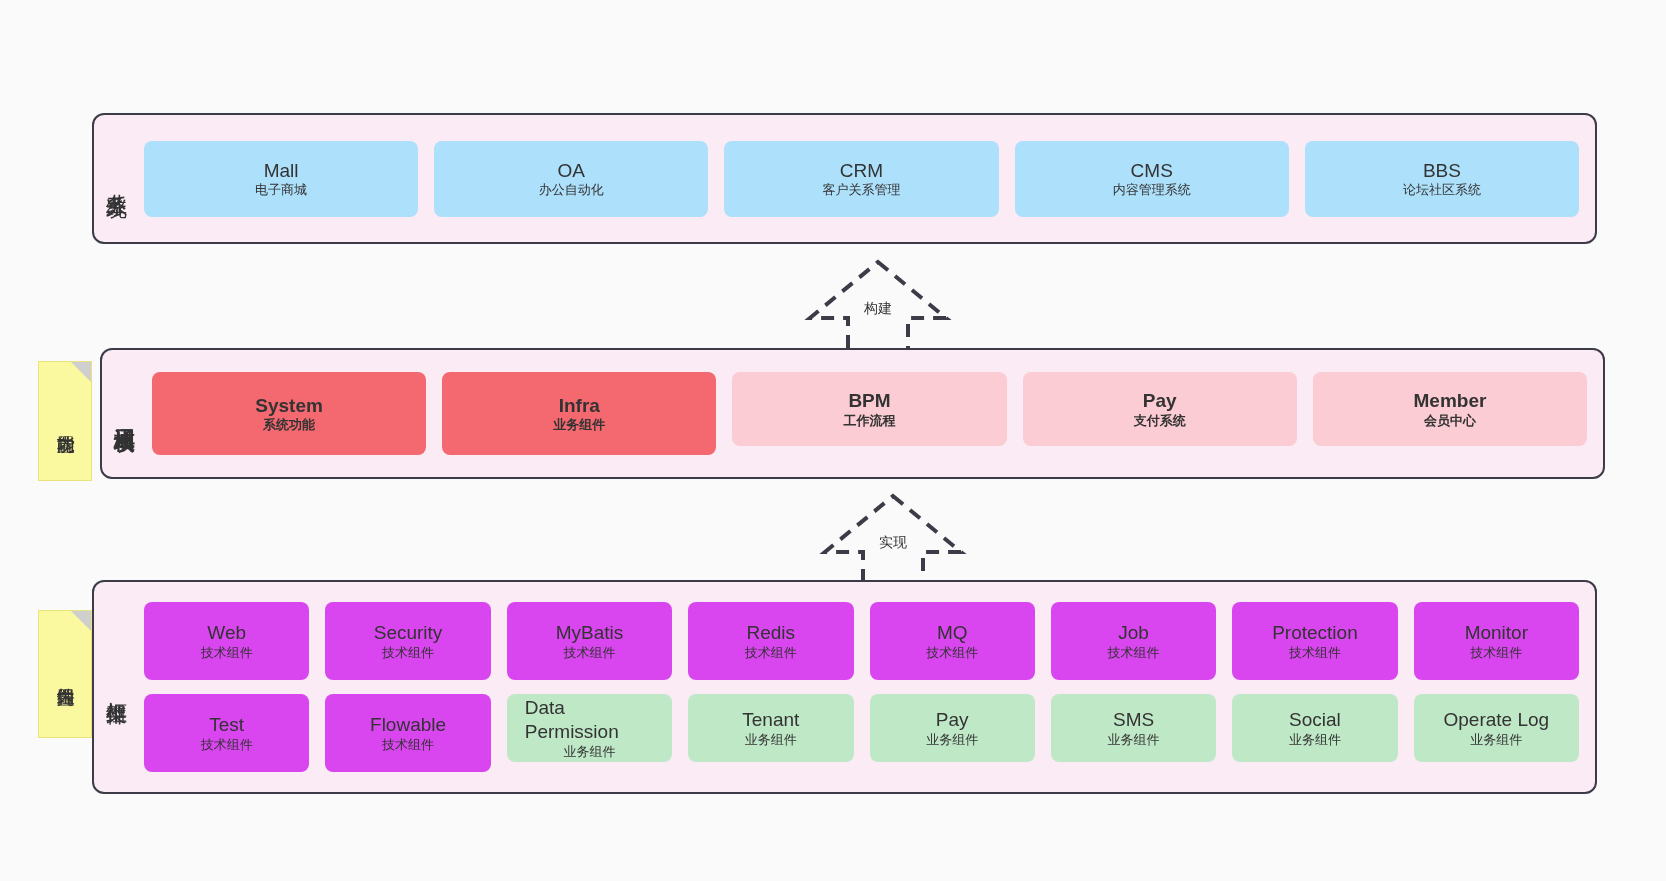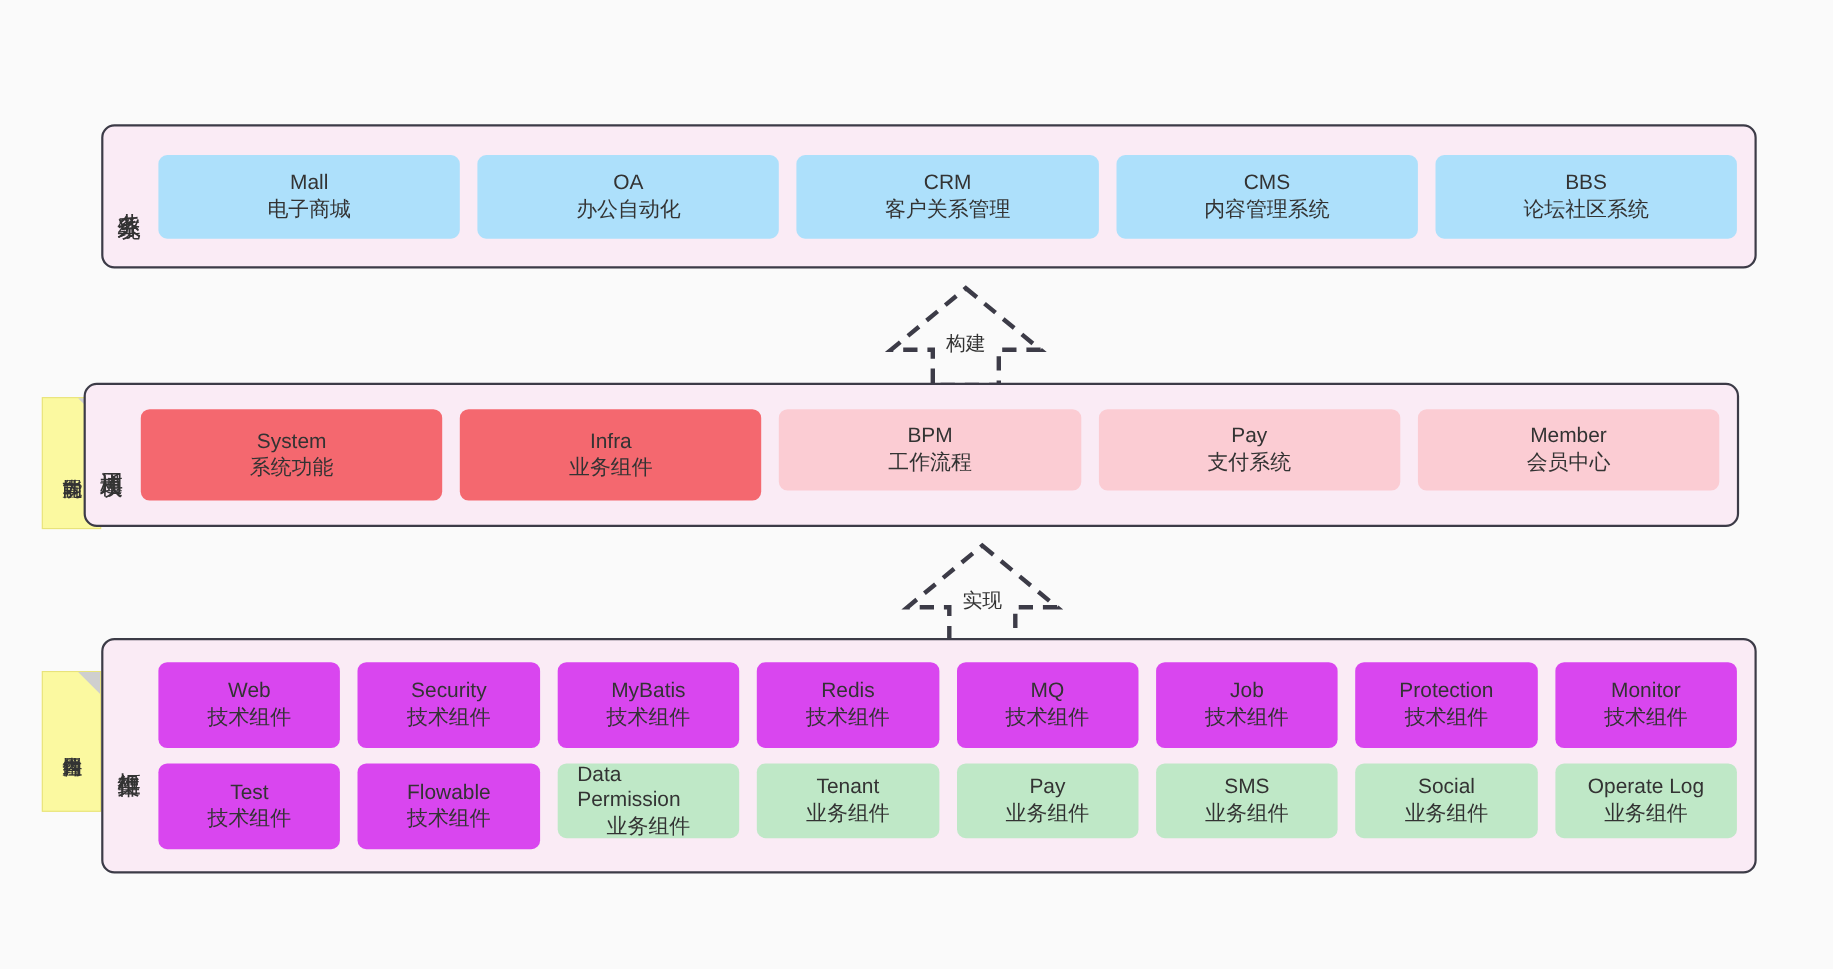--- a/index.html
+++ b/index.html
@@ -56,21 +56,21 @@
     display:flex;
     flex-direction:column;
     align-items:center;
     justify-content:center;
     text-align:left;
     box-sizing:border-box;
     padding:6px 18px;
     line-height:1.24;
   }
   .cell .en{font-size:19px;}
-  .cell .cn{font-size:19px;}
+  .cell .cn{font-size:13px;}
   .cell.two-line-en .en{font-size:19px;}
 
   .blue{background:#ade0fb;height:76px;}
   .red{background:#f4686f;height:83px;}
   .pink{background:#fbccd3;height:74px;}
   .green{background:#d946ef;height:78px;}
   .mint{background:#bfe8c7;height:68px;}
 
   
   .note{
@@ -103,21 +103,21 @@
     position:absolute;
     width:150px;
     height:96px;
   }
   .arrow svg{display:block;width:150px;height:96px;}
   .arrow .alabel{
     position:absolute;
     left:0;right:0;
     top:44px;
     text-align:center;
-    font-size:18px;
+    font-size:14px;
     color:#333;
     background:transparent;
     user-select:none;
   }
 </style>
 </head>
 <body>
 
 <div class="canvas">
 
@@ -154,21 +154,21 @@
       <path d="M75 6 L143 62 L105 62 L105 94 L45 94 L45 62 L7 62 Z" fill="none" stroke="#3c3b47" stroke-width="4" stroke-dasharray="13 9" stroke-linejoin="miter"></path>
     </svg>
     <div class="alabel">构建</div>
   </div>
 
   <div class="note" style="left:38px;top:361px;height:120px;">
     <span class="fold"></span>
     <span>内置功能</span>
   </div>
 
-  <div class="layer" id="layer-1" style="left:76px;top:348px;width:1505px;height:131px;">
+  <div class="layer" id="layer-1" style="left:100px;top:348px;width:1505px;height:131px;font-weight:bold;">
     <div class="layer-title">通用模块</div>
     <div class="layer-body">
       <div class="row">
         <div class="cell red">
           <span class="en">System</span>
           <span class="cn">系统功能</span>
         </div>
         <div class="cell red">
           <span class="en">Infra</span>
           <span class="cn">业务组件</span>

